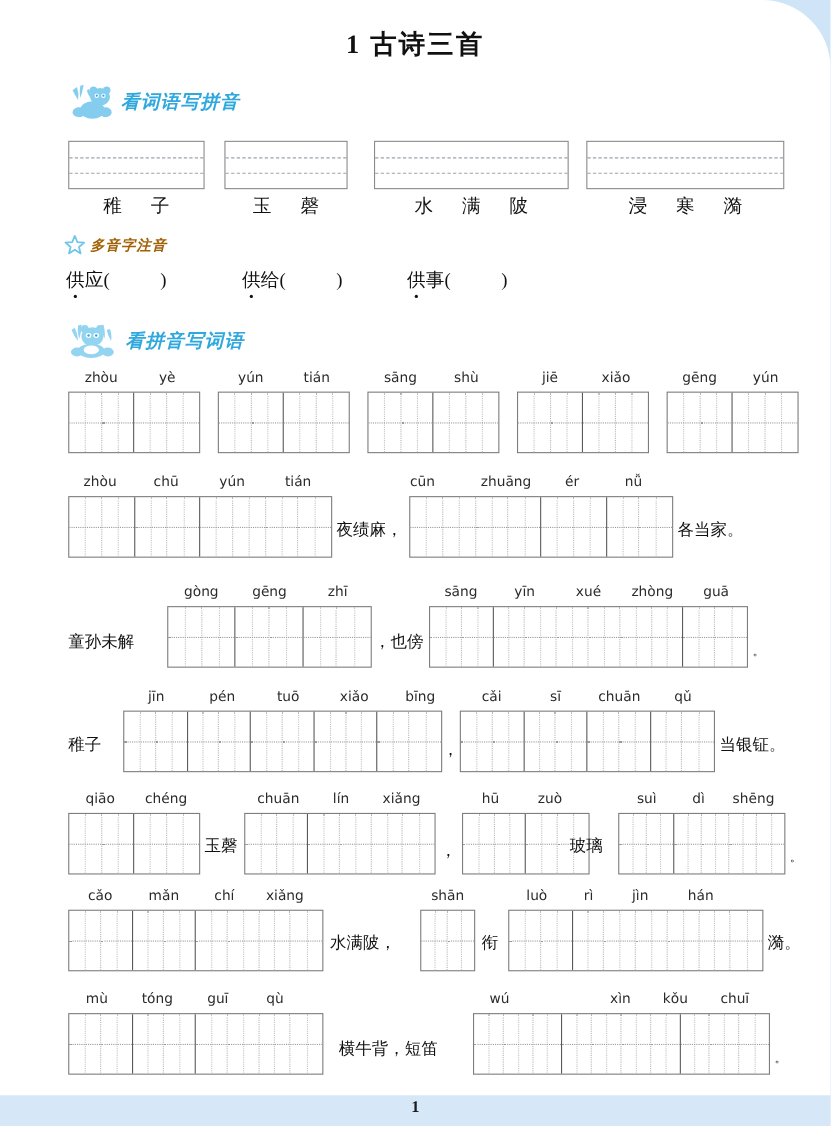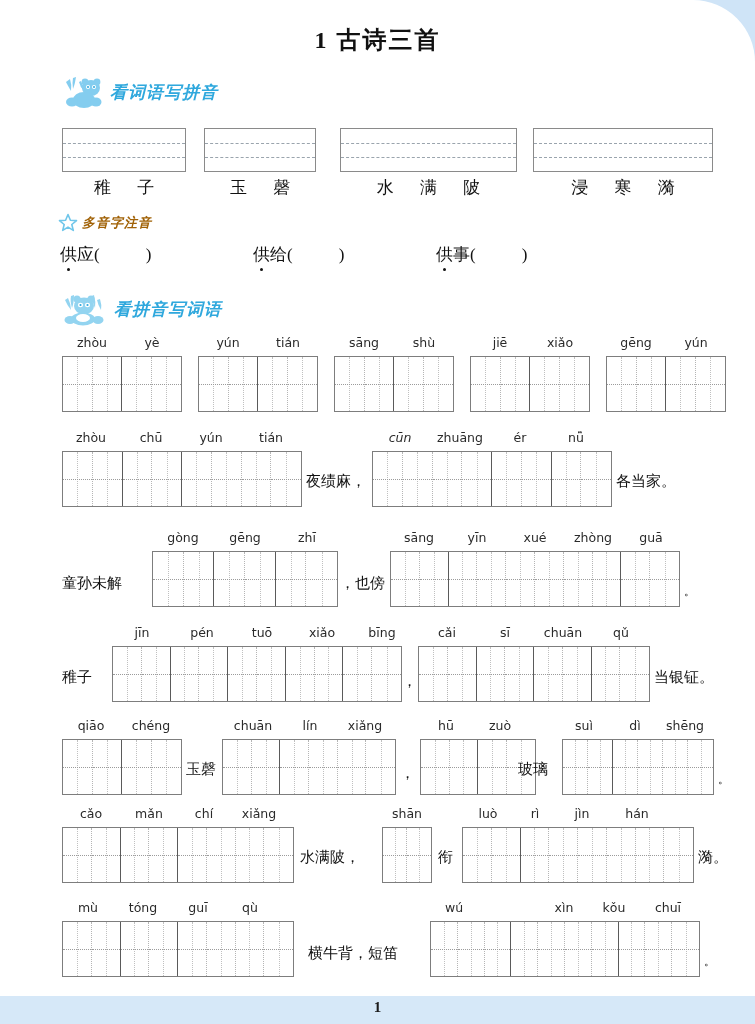--- a/index.html
+++ b/index.html
@@ -103,21 +103,20 @@
     letter-spacing: 11px;
     text-indent: 11px;
     white-space: nowrap;
   }
 
   
   .duoyin-row {
     position: absolute;
     display: flex;
     align-items: flex-start;
-    gap: 33px;
   }
   .duoyin-item {
     position: relative;
     font-family: "Liberation Serif", "DejaVu Serif", serif;
     font-size: 17px;
     color: #111;
     white-space: nowrap;
   }
   .duoyin-item .dotchar {
     position: relative;
@@ -431,21 +430,21 @@
         <div class="vmid"></div>
         <div class="hmid"></div>
       </div>
     <div class="gcell" style="width:30px;">
         <div class="vmid"></div>
         <div class="hmid"></div>
       </div>
   </div>
   <div class="han-text" style="left:306px; top:472px;">夜绩麻，</div>
 
-  <div class="pinyin-label" style="left:372px; top:430px; width:56px;font-style:italic;">cūn</div>
+  <div class="pinyin-label" style="left:356px; top:430px; width:56px;">cūn</div>
   <div class="pinyin-label" style="left:428px; top:430px; width:64px;">zhuāng</div>
   <div class="pinyin-label" style="left:492px; top:430px; width:56px;">ér</div>
   <div class="pinyin-label" style="left:548px; top:430px; width:56px;">nǚ</div>
   <div class="gridset" style="left:372px; top:451px; width:240px; height:56px;">
     <div class="gcell" style="width:30px;">
         <div class="vmid"></div>
         <div class="hmid"></div>
       </div>
     <div class="gcell" style="width:30px;">
         <div class="vmid"></div>
@@ -717,21 +716,21 @@
         <div class="vmid"></div>
         <div class="hmid"></div>
       </div>
     <div class="gcell" style="width:29px;">
         <div class="vmid"></div>
         <div class="hmid"></div>
       </div>
   </div>
   <div class="han-text" style="left:518px; top:760px;">玻璃</div>
 
-  <div class="pinyin-label" style="left:541px; top:718px; width:52px;text-align:right;">suì</div>
+  <div class="pinyin-label" style="left:562px; top:718px; width:52px;">suì</div>
   <div class="pinyin-label" style="left:614px; top:718px; width:42px;">dì</div>
   <div class="pinyin-label" style="left:656px; top:718px; width:58px;">shēng</div>
   <div class="gridset" style="left:562px; top:739px; width:152px; height:56px;">
     <div class="gcell" style="width:25px;">
         <div class="vmid"></div>
         <div class="hmid"></div>
       </div>
     <div class="gcell wordend" style="width:25px;">
         <div class="vmid"></div>
         <div class="hmid"></div>

